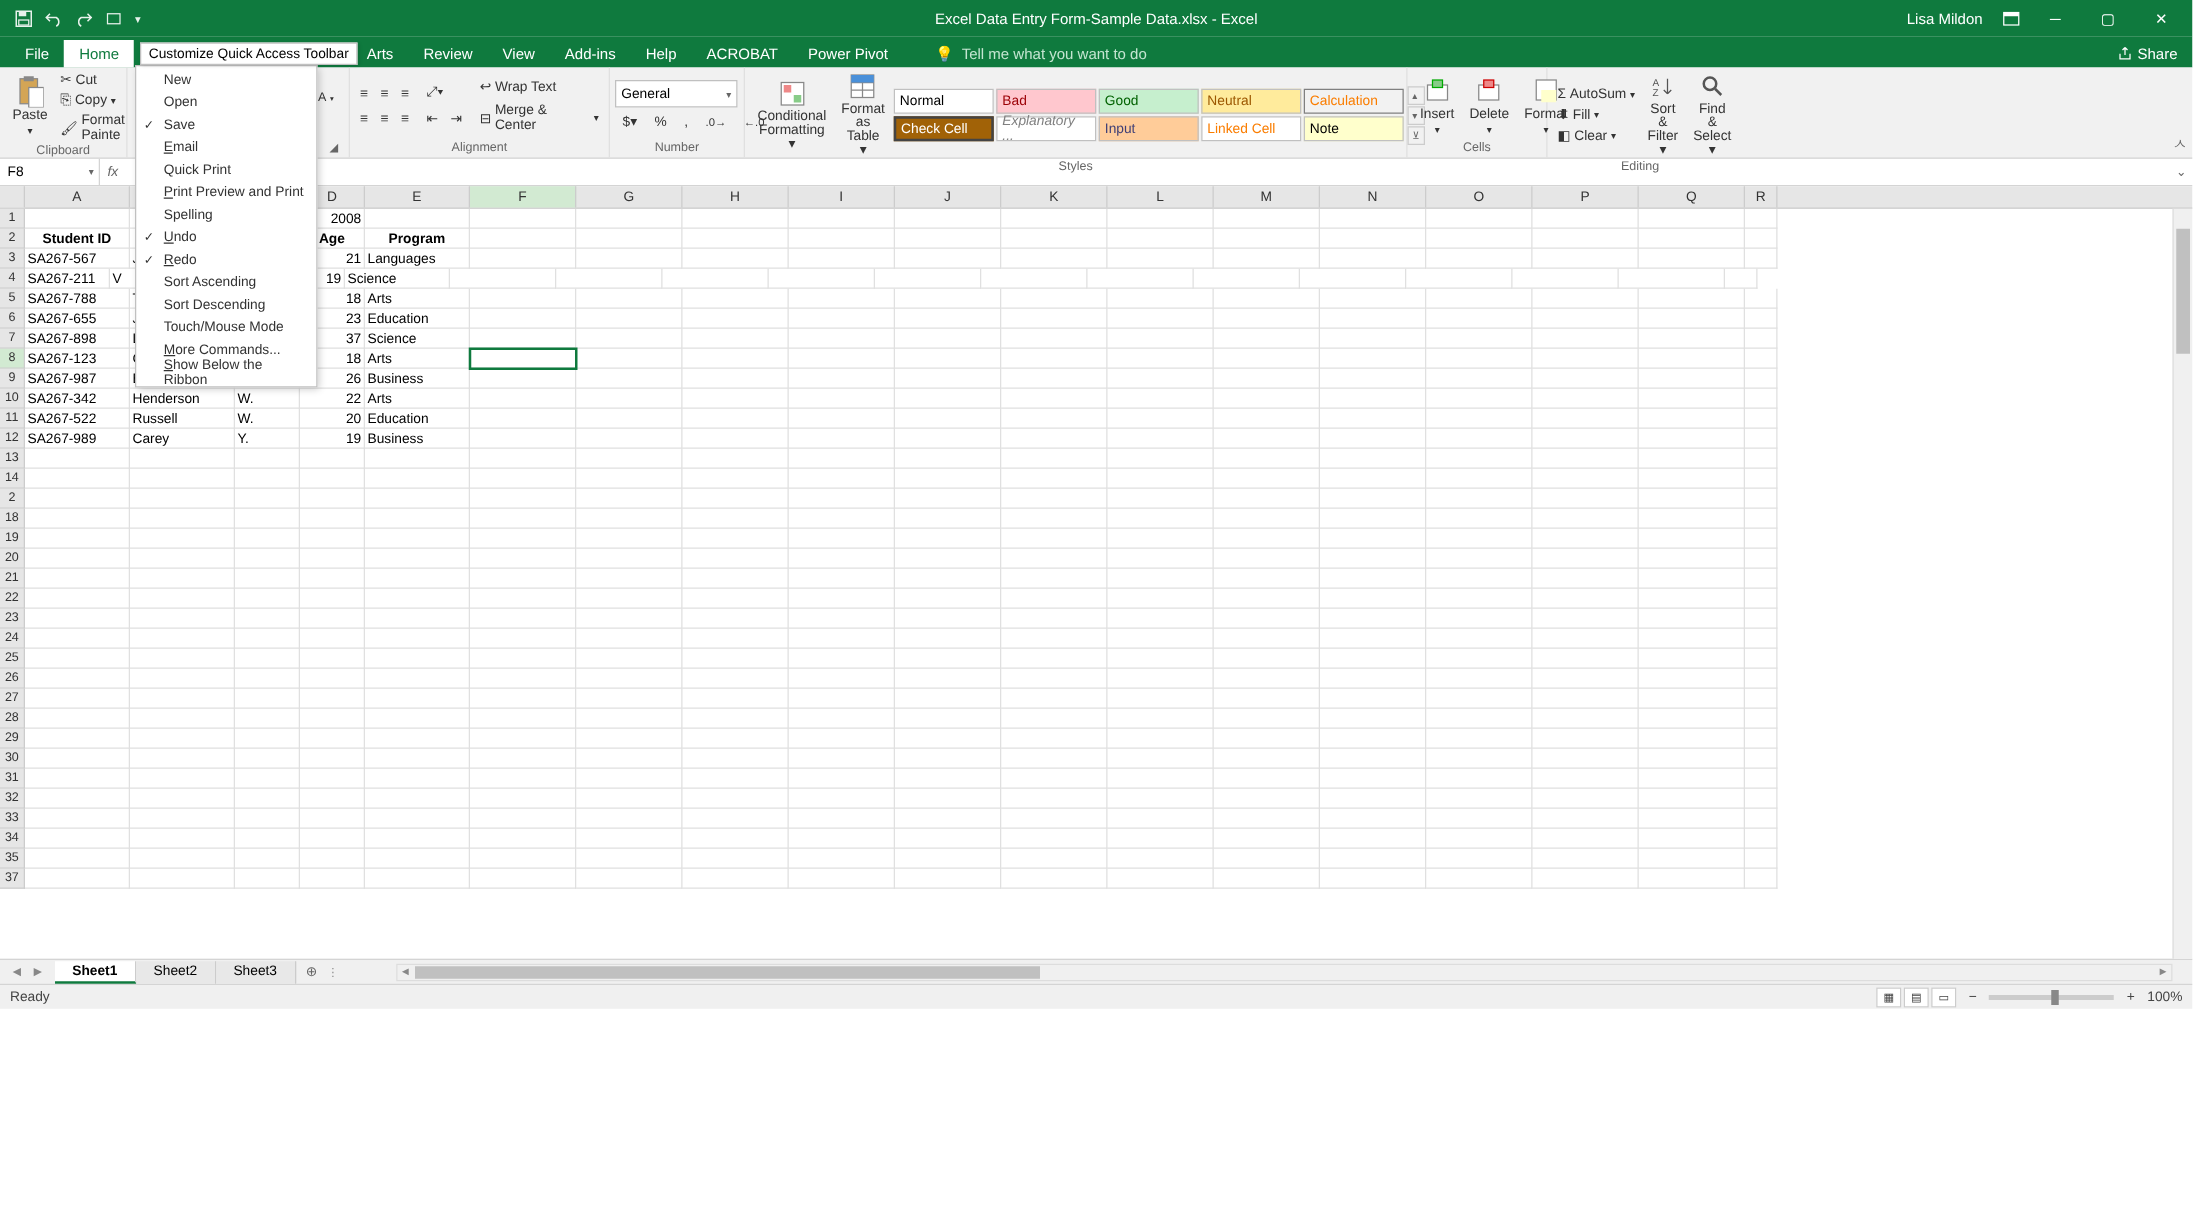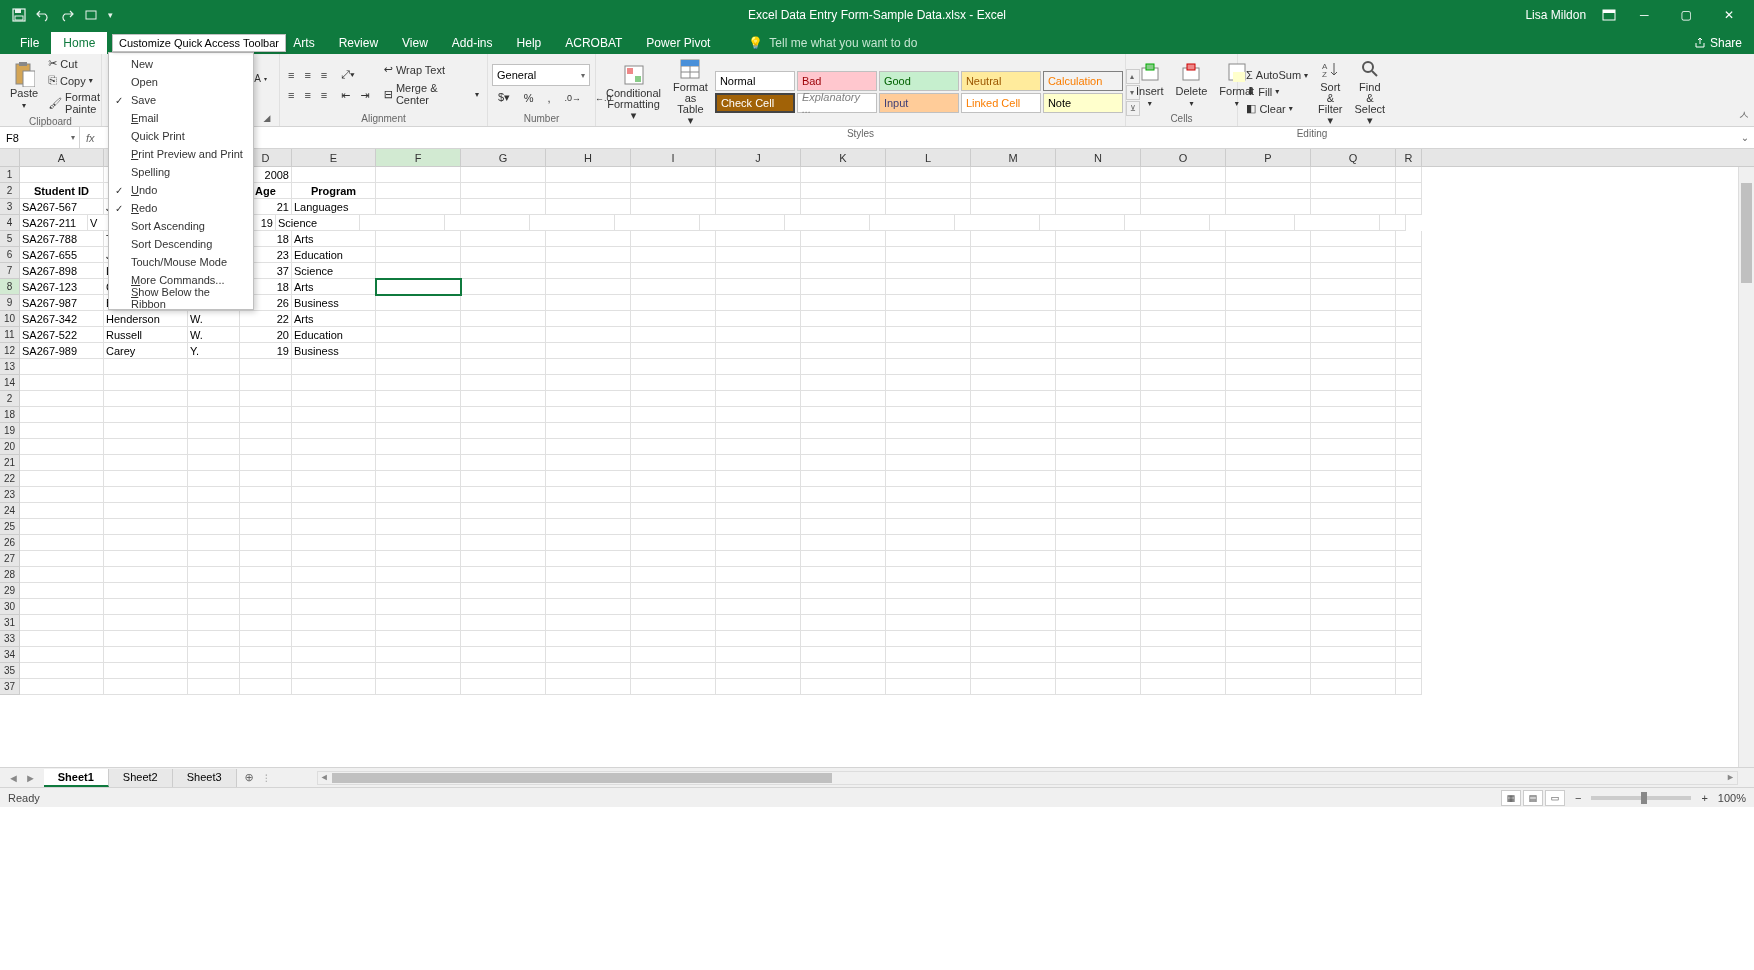--- a/index.html
+++ b/index.html
@@ -1051,20 +1051,41 @@
         <div class="cell" style="width: 85px;"></div>
         <div class="cell" style="width: 85px;"></div>
         <div class="cell" style="width: 85px;"></div>
         <div class="cell" style="width: 85px;"></div>
         <div class="cell" style="width: 85px;"></div>
         <div class="cell" style="width: 85px;"></div>
         <div class="cell" style="width: 85px;"></div>
         <div class="cell" style="width: 26px;"></div>
       </div>
       <div class="row">
+        <div class="row-h">32</div>
+        <div class="cell" style="width: 84px;"></div>
+        <div class="cell" style="width: 84px;"></div>
+        <div class="cell" style="width: 52px;"></div>
+        <div class="cell" style="width: 52px;"></div>
+        <div class="cell" style="width: 84px;"></div>
+        <div class="cell" style="width: 85px;"></div>
+        <div class="cell" style="width: 85px;"></div>
+        <div class="cell" style="width: 85px;"></div>
+        <div class="cell" style="width: 85px;"></div>
+        <div class="cell" style="width: 85px;"></div>
+        <div class="cell" style="width: 85px;"></div>
+        <div class="cell" style="width: 85px;"></div>
+        <div class="cell" style="width: 85px;"></div>
+        <div class="cell" style="width: 85px;"></div>
+        <div class="cell" style="width: 85px;"></div>
+        <div class="cell" style="width: 85px;"></div>
+        <div class="cell" style="width: 85px;"></div>
+        <div class="cell" style="width: 26px;"></div>
+      </div>
+      <div class="row">
         <div class="row-h">33</div>
         <div class="cell" style="width: 84px;"></div>
         <div class="cell" style="width: 84px;"></div>
         <div class="cell" style="width: 52px;"></div>
         <div class="cell" style="width: 52px;"></div>
         <div class="cell" style="width: 84px;"></div>
         <div class="cell" style="width: 85px;"></div>
         <div class="cell" style="width: 85px;"></div>
         <div class="cell" style="width: 85px;"></div>
         <div class="cell" style="width: 85px;"></div>

